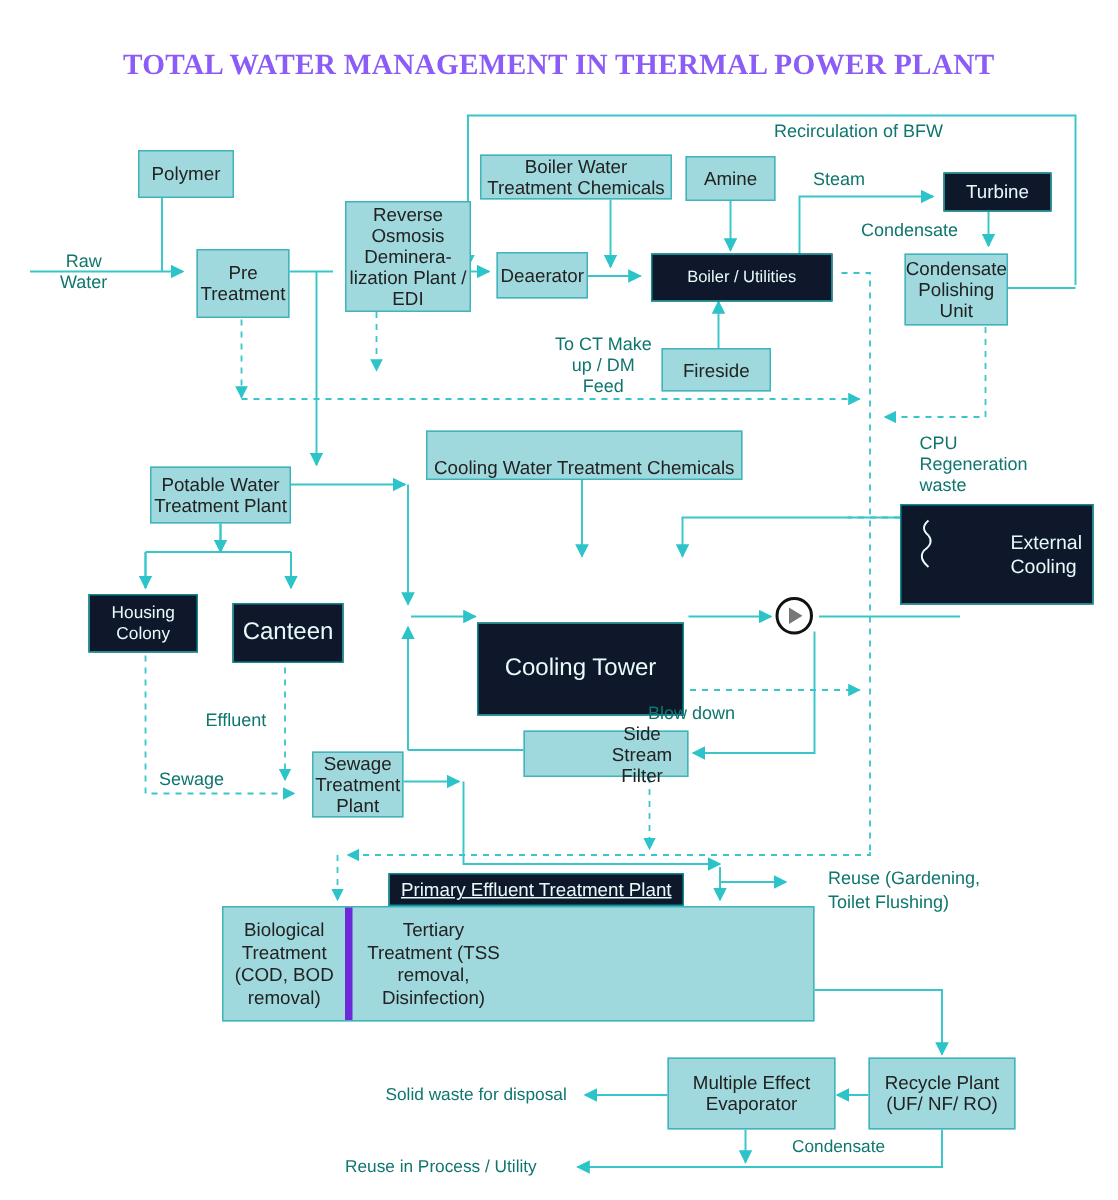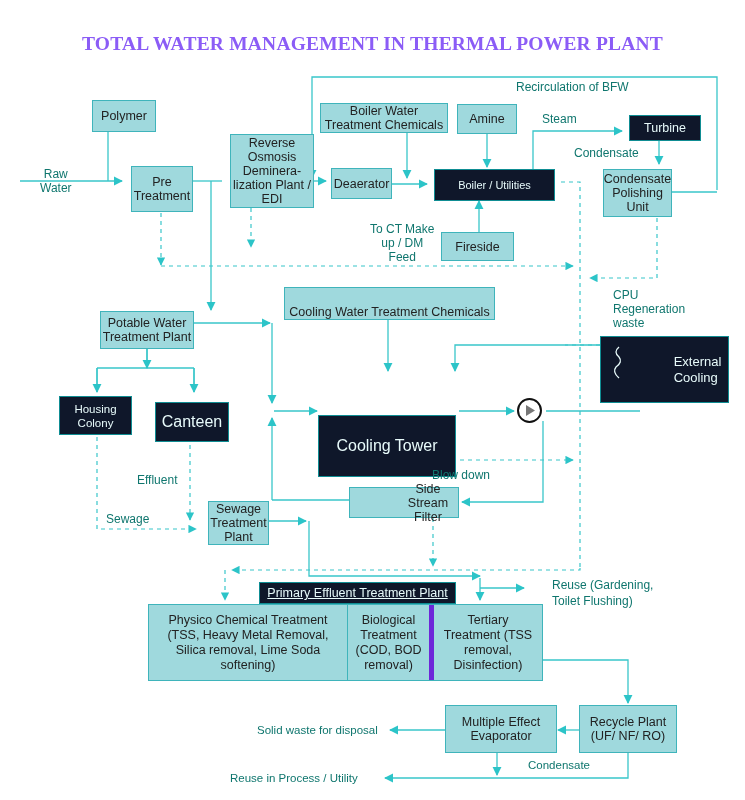--- a/index.html
+++ b/index.html
@@ -180,23 +180,20 @@
 
 <div class="box light" style="left:208px;top:501px;width:61px;height:44px;">
     <div><span>Sewage</span><br><span>Treatment</span><br><span>Plant</span></div>
   </div>
 
 <div class="box dark" style="left:259px;top:582px;width:197px;height:22px;font-size:12.5px;text-decoration:underline;">
     <span>Primary Effluent Treatment Plant</span>
   </div>
 
 <div style="position:absolute;left:148px;top:604px;width:395px;height:77px;box-sizing:border-box;background:#9fd9dd;border:1px solid #3fb4bb;display:flex;">
-  <div class="cell" style="width:199px;border-right:1px solid #3fb4bb;">
-      <div><span>Physico Chemical Treatment</span><br><span>(TSS, Heavy Metal Removal,</span><br><span>Silica removal, Lime Soda</span><br><span>softening)</span></div>
-    </div>
   <div class="cell" style="width:86px;border-right:5px solid #6d28d9;">
       <div><span>Biological</span><br><span>Treatment</span><br><span>(COD, BOD</span><br><span>removal)</span></div>
     </div>
   <div class="cell" style="width:108px;">
       <div><span>Tertiary</span><br><span>Treatment (TSS</span><br><span>removal,</span><br><span>Disinfection)</span></div>
     </div>
 </div>
 
 <div class="lbl" style="left:552px;top:577px;line-height:16px;"><span>Reuse (Gardening,</span><br><span>Toilet Flushing)</span></div>
 

